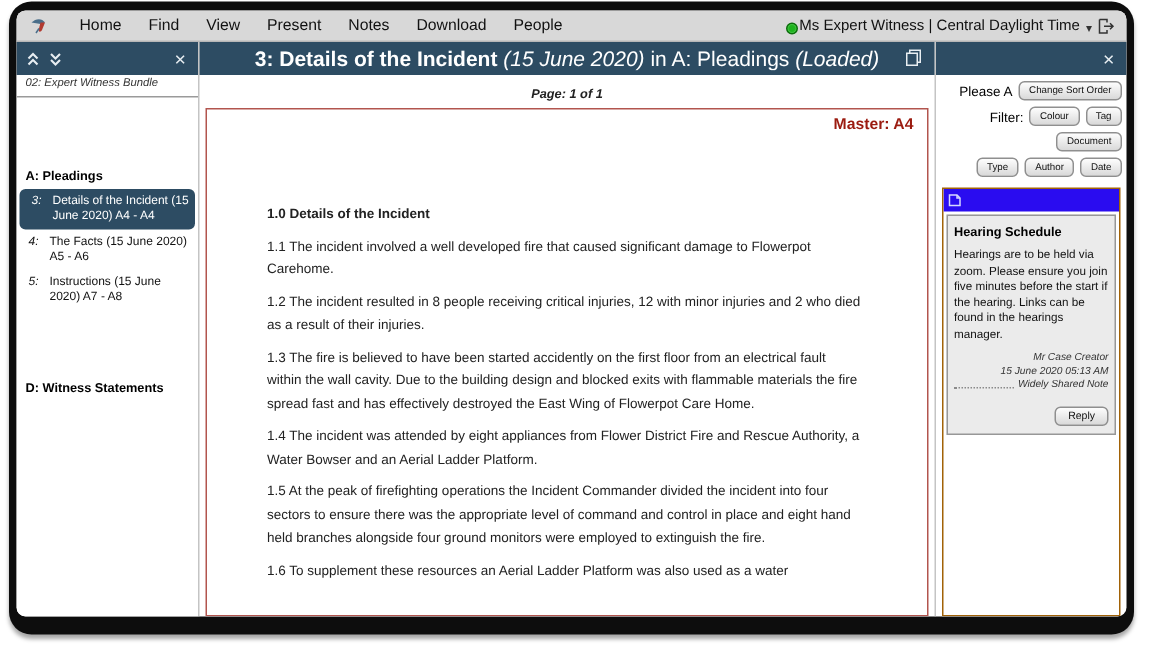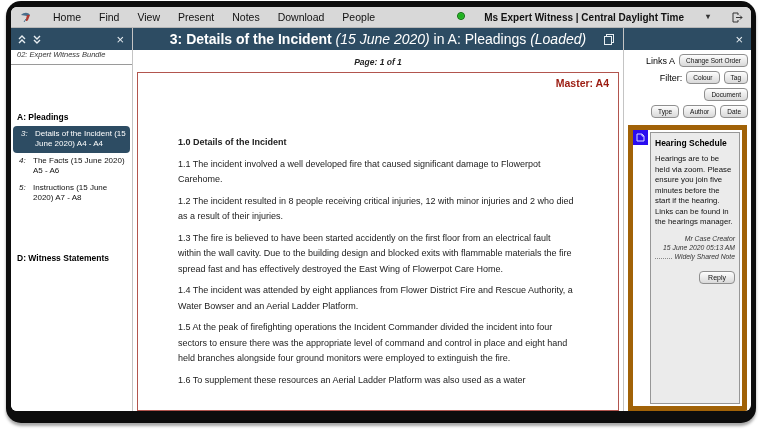--- a/index.html
+++ b/index.html
@@ -9,21 +9,21 @@
   .frame { position: absolute; left: 6px; top: 1px; width: 750px; height: 422px;
     background: #0d0d0d; border-radius: 15px; box-shadow: 0 3px 3px rgba(0,0,0,.35); }
   .app { position: absolute; inset: 6px 5px 12px 5px; background: #fff; border-radius: 6px;
     overflow: hidden; display: flex; flex-direction: column; }
 
   
   .menubar { height: 21px; background: #d8d8d8; border-bottom: 1px solid #b7b7b7;
     display: flex; align-items: center; padding: 0 8px; flex: none; }
   .logo { width: 15px; height: 15px; margin-right: 10px; display: flex; align-items: center; }
   .menu-item { font-size: 10.5px; color: #111; padding: 0 9px; cursor: default; }
-  .menu-right { margin-left: auto; display: flex; align-items: flex-start; gap: 19px; font-weight: bold; }
+  .menu-right { margin-left: auto; display: flex; align-items: flex-end; gap: 1px; }
   .presence { width: 8px; height: 8px; border-radius: 50%; background: #1db31d;
     border: 1px solid #0c6e0c; box-shadow: inset 0 0 1px #aaffaa; }
   .user-text { font-size: 10px; color: #111; }
   .chev { font-size: 8px; color: #333; padding: 0 3px; }
 
   
   .main { flex: 1; display: flex; min-height: 0; }
   .col { display: flex; flex-direction: column; min-height: 0; }
   .col + .col { border-left: 1px solid #c4c4c4; }
   .col-left  { width: 121px; flex: none; }
@@ -68,22 +68,22 @@
   
   .right-hdr { justify-content: flex-end; }
   .right-body { flex: 1; display: flex; flex-direction: column; padding: 4px 3px 0;
     overflow: hidden; }
   .r-row { display: flex; justify-content: flex-end; align-items: center; gap: 4px;
     margin-bottom: 4px; }
   .r-label { font-size: 9px; color: #000; }
   .btn { font-size: 6.5px; color: #111; padding: 2px 6px; border: 1px solid #8f8f8f;
     border-radius: 4px; background: linear-gradient(#fdfdfd, #d9d9d9); cursor: default;
     white-space: nowrap; }
-  .notes-panel { flex: 1; margin: 3px 1px 0; border: 5px solid #a16207; background: #fff;
-    overflow: hidden; display: flex; flex-direction: row; }
+  .notes-panel { flex: 1; margin: 3px 1px 0; border: 1px solid #a16207; background: #fff;
+    overflow: hidden; display: flex; flex-direction: column; }
   .note-bar { height: 15px; background: #2a0cf0; flex: none; display: flex;
     align-items: center; padding: 0 3px; }
   .note-card { margin: 2px; border: 1px solid #979797; background: #ebebeb;
     padding: 4px 4px 5px; }
   .note-title { font-size: 8.5px; font-weight: bold; color: #000; margin: 1px 0 6px; }
   .note-body { font-size: 7.8px; line-height: 10.5px; color: #111; }
   .sig { margin-top: 6px; font-size: 6.8px; font-style: italic; color: #333;
     line-height: 9px; }
   .sig-line { text-align: right; }
   .sig-line.shared { display: flex; align-items: flex-end; }
@@ -191,21 +191,21 @@
           </div>
         </div>
       </div>
 
       <div class="col col-right">
         <div class="panel-header right-hdr">
           <span class="x-btn">×</span>
         </div>
         <div class="right-body">
           <div class="r-row">
-            <span class="r-label">Links A</span>
+            <span class="r-label">Please A</span>
             <button class="btn">Change Sort Order</button>
           </div>
           <div class="r-row">
             <span class="r-label">Filter:</span>
             <button class="btn">Colour</button>
             <button class="btn">Tag</button>
           </div>
           <div class="r-row">
             <button class="btn">Document</button>
           </div>

